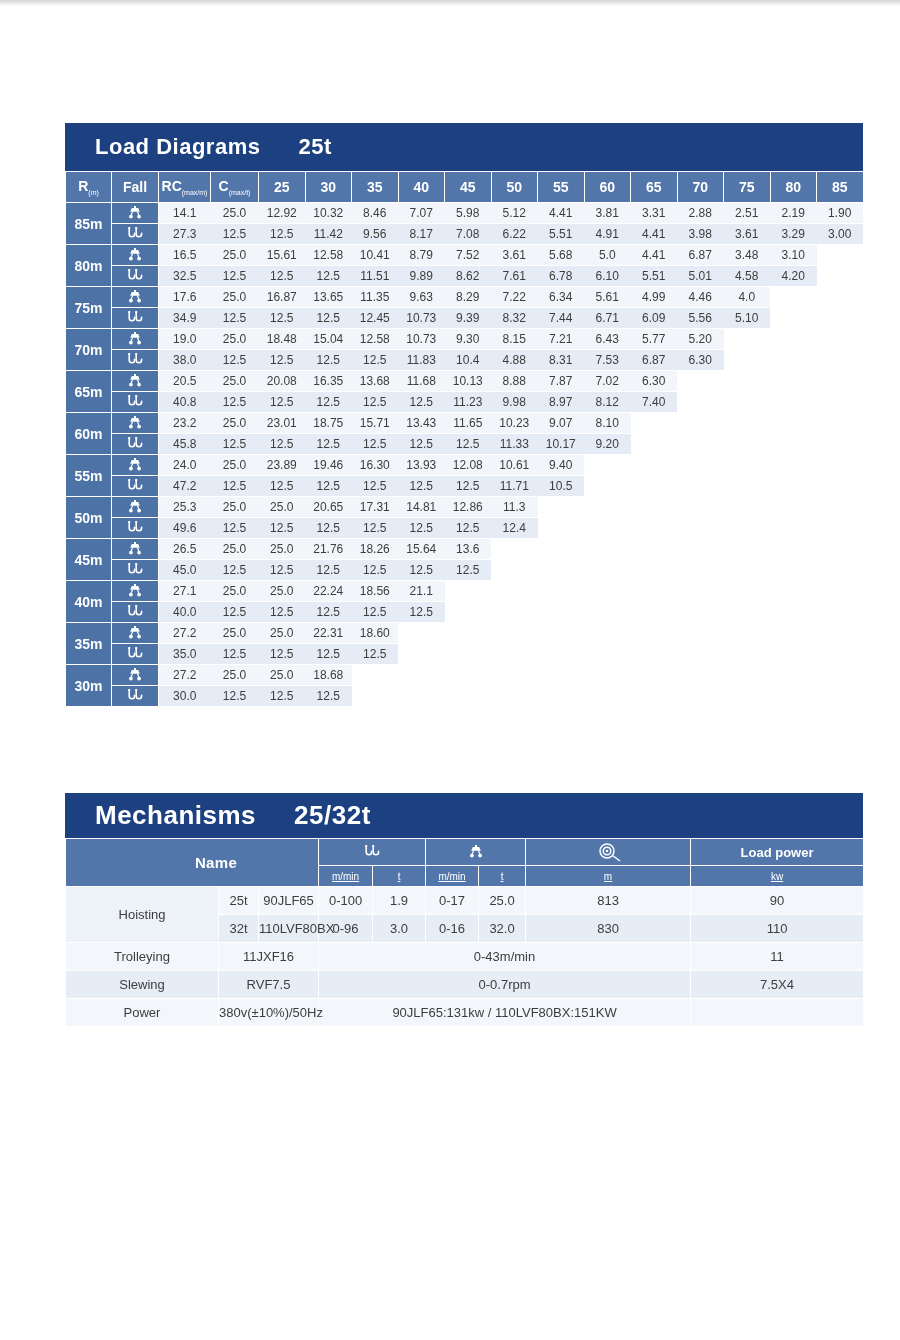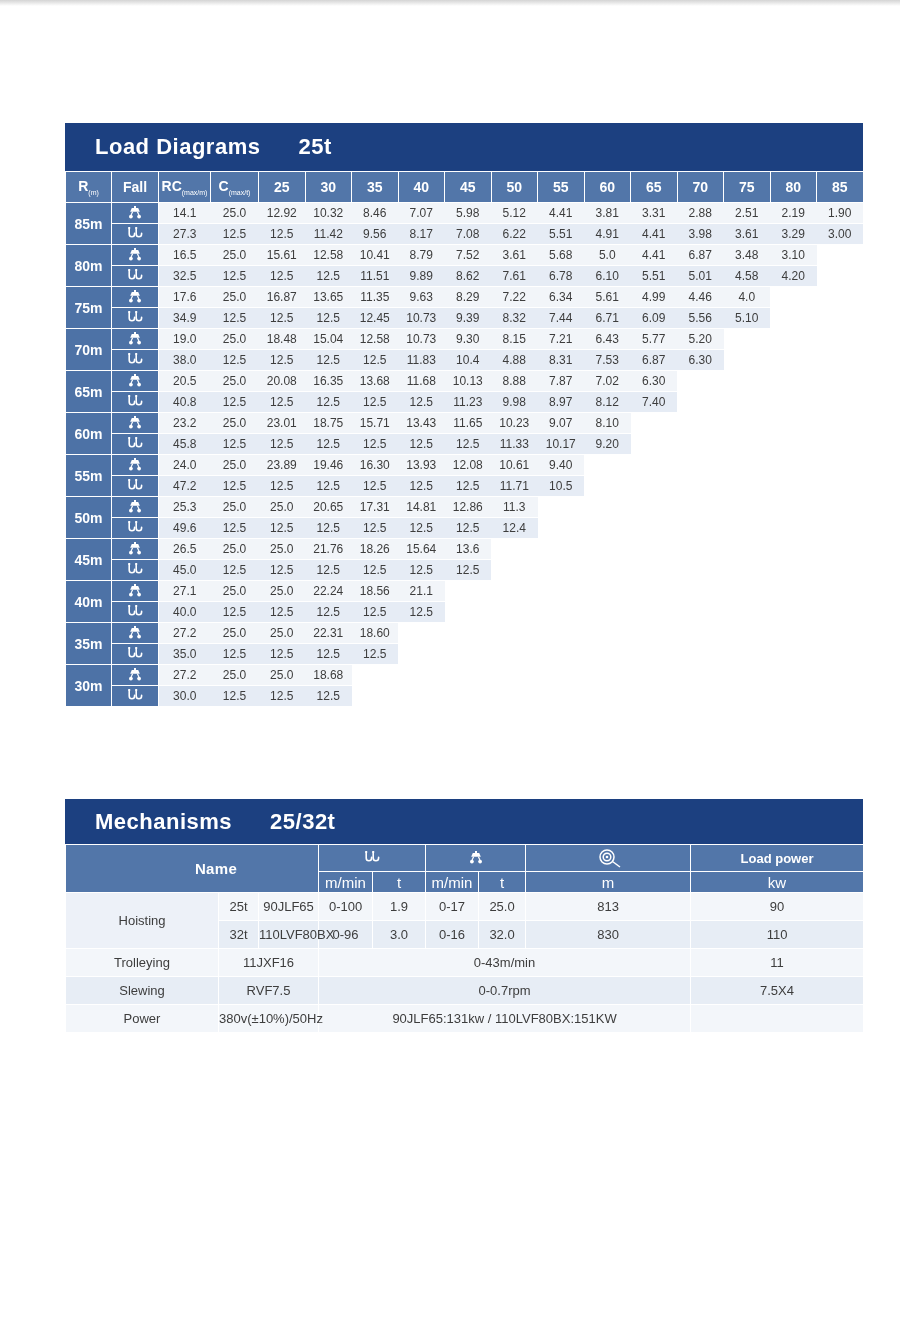--- a/index.html
+++ b/index.html
@@ -16,21 +16,21 @@
   }
   .section { position:absolute; left:65px; width:798px; }
   .load-section { top:123px; }
   .mech-section { top:793px; }
 
   .title-bar {
     background:#1c4080; color:#fff; display:flex; align-items:center;
     padding-left:30px; font-weight:bold; letter-spacing:.5px;
   }
   .load-section .title-bar { height:48px; font-size:22px; }
-  .mech-section .title-bar { height:45px; font-size:22px;margin-top:6px; }
+  .mech-section .title-bar { height:45px; font-size:26px; }
   .title-tonnage { margin-left:38px; }
 
   table { border-collapse:collapse; table-layout:fixed; width:798px; }
 
   
   .load-table th {
     background:#5276a9; color:#fff; border:1px solid #fff;
     height:30px; font-size:14px; font-weight:bold; text-align:center;
     padding:0;
   }
@@ -46,21 +46,21 @@
     border-top:1px solid #fff; border-bottom:1px solid #fff;
   }
   tr.row-a td.val, tr.row-a td.rcv, tr.row-a td.cv { background:#f2f5f9; }
   tr.row-b td.val, tr.row-b td.rcv, tr.row-b td.cv { background:#e6ecf5; }
   .load-table td.blank { background:#ffffff; }
 
   
   .mech-table td { border:1px solid #fff; text-align:center; padding:0; }
   .mech-table .mh { background:#5276a9; color:#fff; }
   .mech-table .icon-row td { height:26px; }
-  .mech-table .unit-row td { height:20px; font-size:15px; }
+  .mech-table .unit-row td { height:20px; font-size:10px;text-decoration:underline; }
   .mech-table .name-cell { font-size:15px; font-weight:bold; letter-spacing:.3px;padding-left:48px; }
   .mech-table .mh-label { font-size:13px; font-weight:bold; }
   .mech-table .mech-row td { height:27px; font-size:13px; color:#3d3d3d; white-space:nowrap; }
   .mech-table tr.row-a td { background:#f3f6fa; }
   .mech-table tr.row-b td { background:#e7edf5; }
   .mech-table td.span-label { background:#edf1f8 !important; }
   .mech-table .icon-cell svg { display:block; margin:0 auto; }
 </style>
 </head>
 <body>

